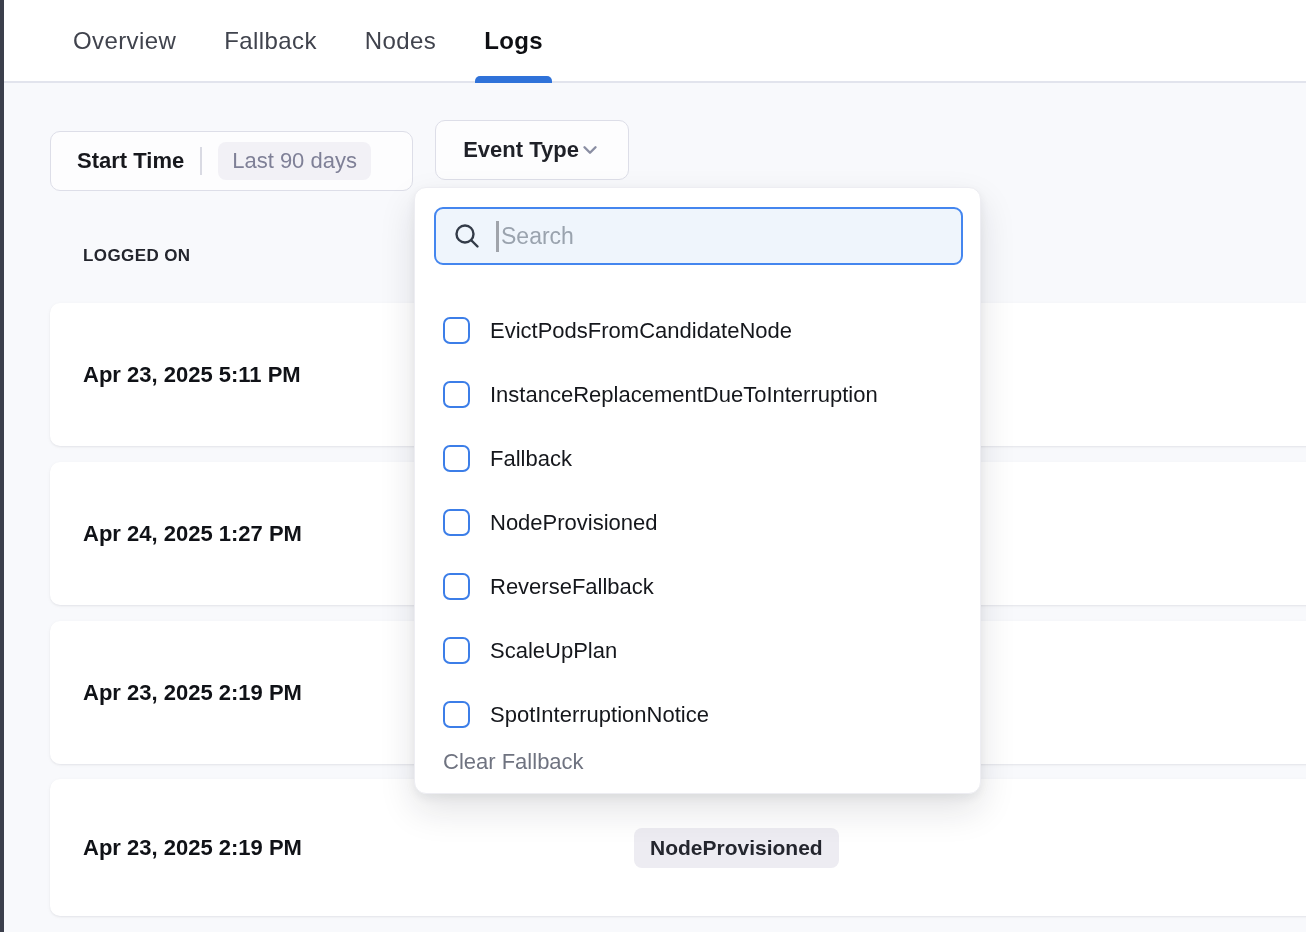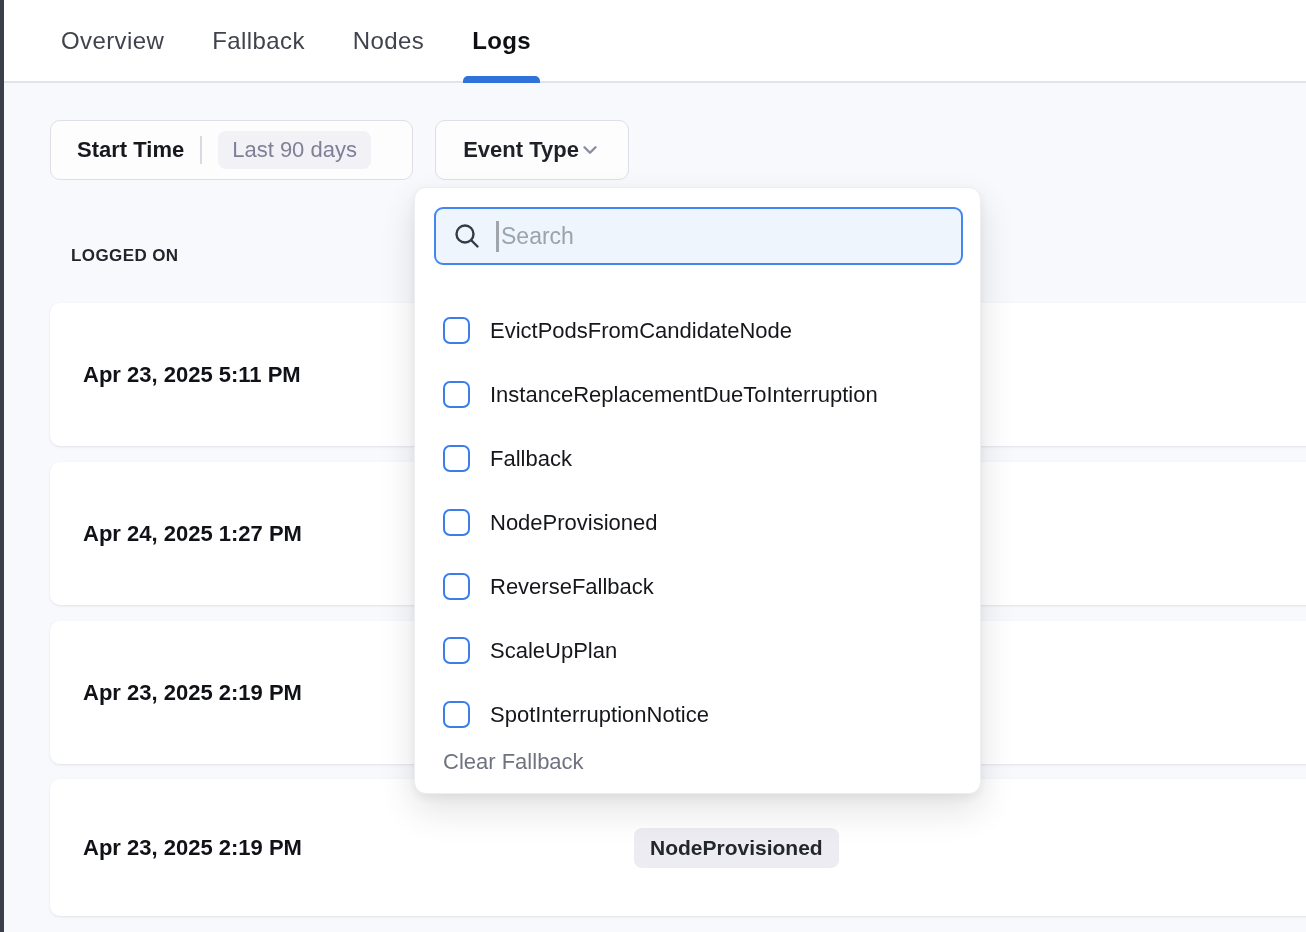--- a/index.html
+++ b/index.html
@@ -24,21 +24,21 @@
 
   
   .header {
     position: absolute;
     left: 4px; right: 0; top: 0;
     height: 83px;
     background: #ffffff;
     border-bottom: 2px solid #e2e4ed;
     display: flex;
     align-items: center;
-    padding-left: 40px;
+    padding-left: 52px;
     z-index: 5;
   }
   .tabs { display: flex; height: 100%; align-items: center; gap: 14px; }
   .tab {
     position: relative;
     height: 100%;
     display: flex;
     align-items: center;
     padding: 0 17px;
     font-size: 24px;
@@ -61,39 +61,39 @@
     position: absolute;
     top: 120px;
     height: 60px;
     background: #fdfdfe;
     border: 1.5px solid #dddee8;
     border-radius: 10px;
     display: flex;
     align-items: center;
     cursor: pointer;
   }
-  .start-time-btn { left: 50px; width: 363px; padding: 0 26px; gap: 16px; }
+  .start-time-btn { left: 50px; width: 363px; padding: 0 26px; gap: 16px; margin-top: 11px; }
   .start-time-label { font-size: 22px; font-weight: 700; color: #17181d; white-space: nowrap; }
   .filter-divider { width: 2px; height: 28px; background: #d9dae3; }
   .start-time-pill {
     background: #f2f1f6;
     color: #7f8097;
     font-size: 22px;
     padding: 6px 14px;
     border-radius: 8px;
     white-space: nowrap;
   }
   .event-type-btn { left: 435px; width: 194px; padding: 0 24px; justify-content: center; }
   .event-type-label { font-size: 22px; font-weight: 600; color: #1f2128; white-space: nowrap; }
   .chevron-icon { display: flex; align-items: center; }
 
   
   .col-header {
     position: absolute;
-    left: 71px; top: 246px;
+    left: 83px; top: 246px;
     font-size: 17px;
     font-weight: 700;
     letter-spacing: 0.4px;
     color: #23252d;
   }
   .row-card {
     position: absolute;
     left: 50px; right: -12px;
     height: 143px;
     background: #ffffff;

